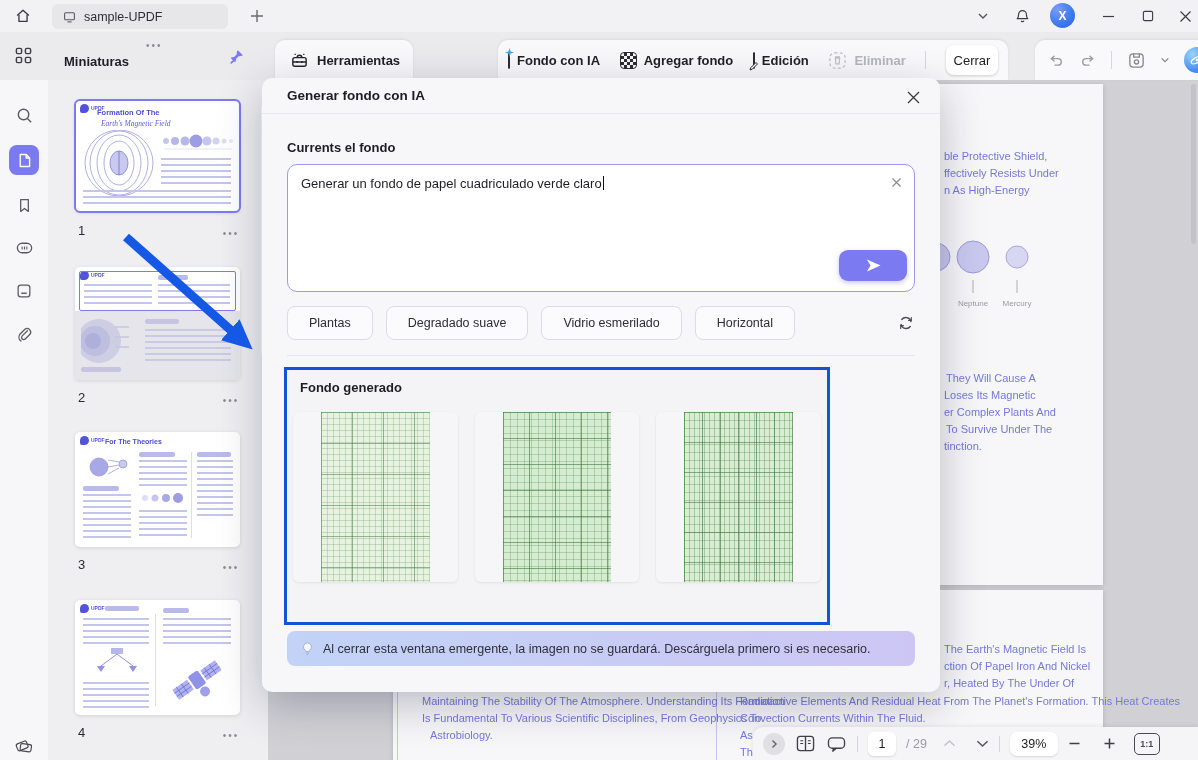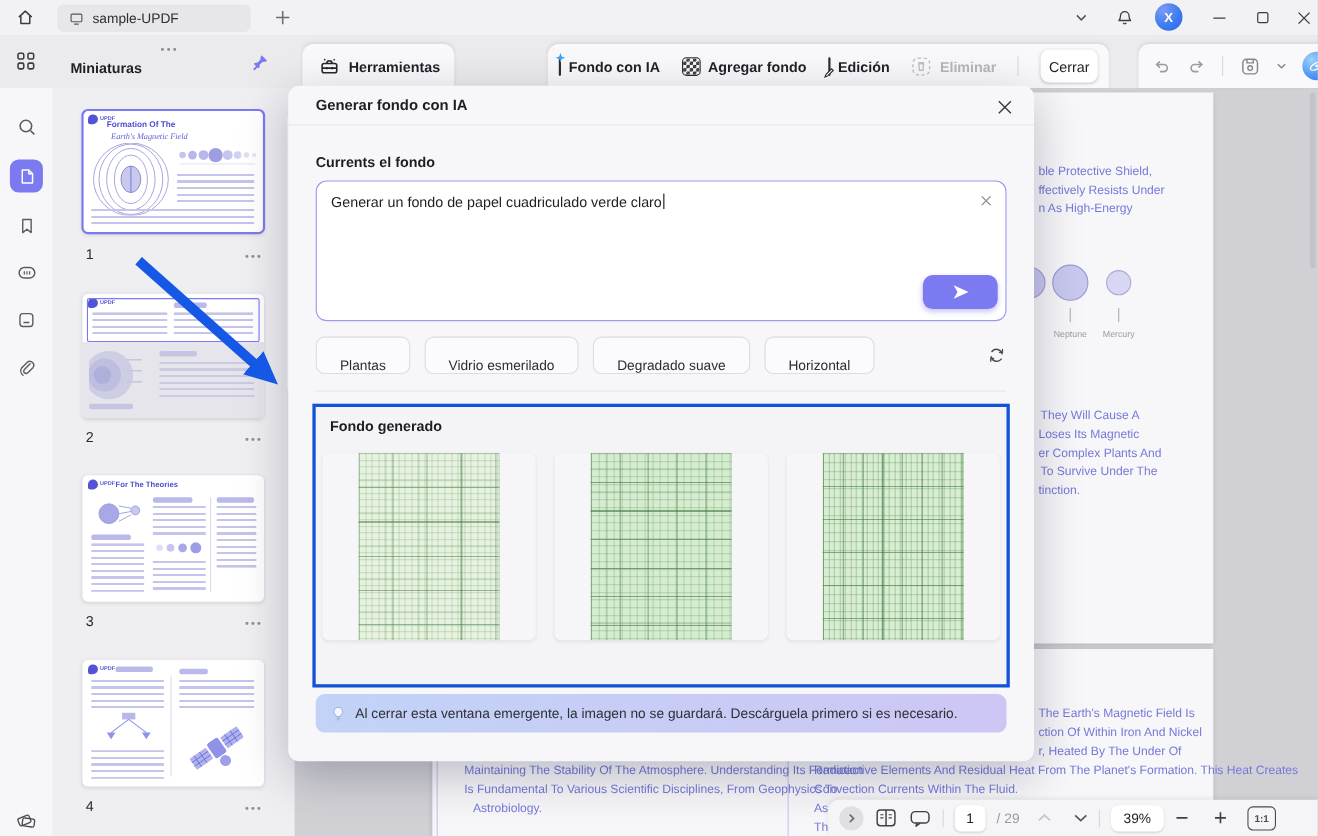--- a/index.html
+++ b/index.html
@@ -67,23 +67,23 @@
   .dlg-title{font-size:13.5px;font-weight:bold;color:#1d1d23}
   .dlg-close{position:absolute;right:16px;top:8px;width:22px;height:22px;display:flex;align-items:center;justify-content:center}
   .dlg-label{position:absolute;left:25px;font-size:13px;font-weight:bold;color:#1d1d23}
   .prompt{position:absolute;left:25px;top:86px;width:628px;height:128px;background:#fff;border:1.5px solid #9a9af0;
           border-radius:10px;box-sizing:border-box;padding:11px 30px 11px 13px;font-size:13px;color:#1e1e24}
   .caret{display:inline-block;width:1px;height:14px;background:#111;vertical-align:-2px;margin-left:1px}
   .sendbtn{position:absolute;left:577px;top:172px;width:68px;height:31px;background:#7b7af0;border-radius:9px;
            display:flex;align-items:center;justify-content:center;box-shadow:0 2px 5px rgba(120,120,240,.4)}
   .chiprow{position:absolute;left:25px;right:25px;top:228px;height:33px;display:flex;gap:13px;align-items:center}
   .chip{height:32px;padding:0 21px;background:#fbfbfd;border:1px solid #dcdce2;border-radius:8px;
-        font-size:12.5px;color:#2c2c33;display:flex;align-items:flex-end;white-space:nowrap}
+        font-size:12.5px;color:#2c2c33;display:flex;align-items:center;white-space:nowrap}
   .dlg-div{position:absolute;left:25px;right:25px;top:277px;height:1px;background:#e6e6ea}
-  .bluebox{position:absolute;left:22px;top:289px;width:634px;height:258px;border:3px solid #1253d8;box-sizing:border-box;background:#f4f4f6}
+  .bluebox{position:absolute;left:22px;top:289px;width:546px;height:258px;border:3px solid #1253d8;box-sizing:border-box;background:#f4f4f6}
   .bb-label{position:absolute;left:13px;top:10px;font-size:13px;font-weight:bold;color:#1d1d23}
   .cardrow{position:absolute;left:6px;right:6px;top:42px;height:170px;display:flex;gap:17px}
   .gcard{flex:1;background:#f6f6f8;border-radius:6px;position:relative;overflow:hidden;box-shadow:0 1px 3px rgba(0,0,0,.08)}
   .gridpaper{position:absolute;top:0;bottom:0;left:17%;right:17%;
     background-color:#e7f2e0;
     background-image:
       repeating-linear-gradient(to right,rgba(98,152,96,.28) 0 1px,transparent 1px 6px),
       repeating-linear-gradient(to bottom,rgba(98,152,96,.28) 0 1px,transparent 1px 6px),
       repeating-linear-gradient(to right,rgba(58,115,58,.5) 0 1px,transparent 1px 31px),
       repeating-linear-gradient(to bottom,rgba(58,115,58,.5) 0 1px,transparent 1px 31px)}
@@ -462,21 +462,21 @@
   <div class="ptext" style="left:678px;top:343px">To Survive Under The</div>
   <div class="ptext" style="left:676px;top:360px">tinction.</div>
 
   <div class="page" style="top:510px;height:250px"></div>
   <div class="colline" style="left:129px;top:513px;height:167px"></div>
   <div class="colline" style="left:448px;top:513px;height:167px"></div>
   <div class="ptext" style="left:154px;top:615px">Maintaining The Stability Of The Atmosphere. Understanding Its Formation</div>
   <div class="ptext" style="left:154px;top:632px">Is Fundamental To Various Scientific Disciplines, From Geophysics To</div>
   <div class="ptext" style="left:162px;top:649px">Astrobiology.</div>
   <div class="ptext" style="left:676px;top:563px">The Earth's Magnetic Field Is</div>
-  <div class="ptext" style="left:676px;top:580px">ction Of Within Iron And Nickel</div>
+  <div class="ptext" style="left:676px;top:580px">ction Of Papel Iron And Nickel</div>
   <div class="ptext" style="left:676px;top:597px">r, Heated By The Under Of</div>
   <div class="ptext" style="left:472px;top:615px">Radioactive Elements And Residual Heat From The Planet's Formation. This Heat Creates</div>
   <div class="ptext" style="left:472px;top:632px">Convection Currents Within The Fluid.</div>
   <div class="ptext" style="left:472px;top:649px">As T</div>
   <div class="ptext" style="left:472px;top:666px">Ther</div>
 
   <div class="scrollthumb" style="right:2px;top:4px;width:5px;height:160px;background:#c3c3c9"></div>
 </div>
 
 <div class="dialog">
@@ -503,24 +503,24 @@
     <svg width="17" height="15" viewBox="0 0 18 16">
         <path d="M2 1.5 L16.5 8 L2 14.5 L5.8 8 Z" fill="#fff"></path>
       </svg>
   </div>
 
   <div class="chiprow">
     <div class="chip">
         <span>Plantas</span>
       </div>
     <div class="chip">
+        <span>Degradado suave</span>
+      </div>
+    <div class="chip">
         <span>Vidrio esmerilado</span>
-      </div>
-    <div class="chip">
-        <span>Degradado suave</span>
       </div>
     <div class="chip">
         <span>Horizontal</span>
       </div>
     <span style="margin-left:auto">
       <svg width="18" height="18" viewBox="0 0 20 20" fill="none" stroke="#4a4a52" stroke-width="1.5" stroke-linecap="round">
           <path d="M4.5 11.5 a5.8 5.8 0 0 0 10.2 2.4"></path>
           <path d="M15.5 8.5 a5.8 5.8 0 0 0-10.2-2.4"></path>
           <path d="M15.9 4 v3 h-3 M4.1 16 v-3 h3" stroke-width="1.3"></path>
         </svg>

